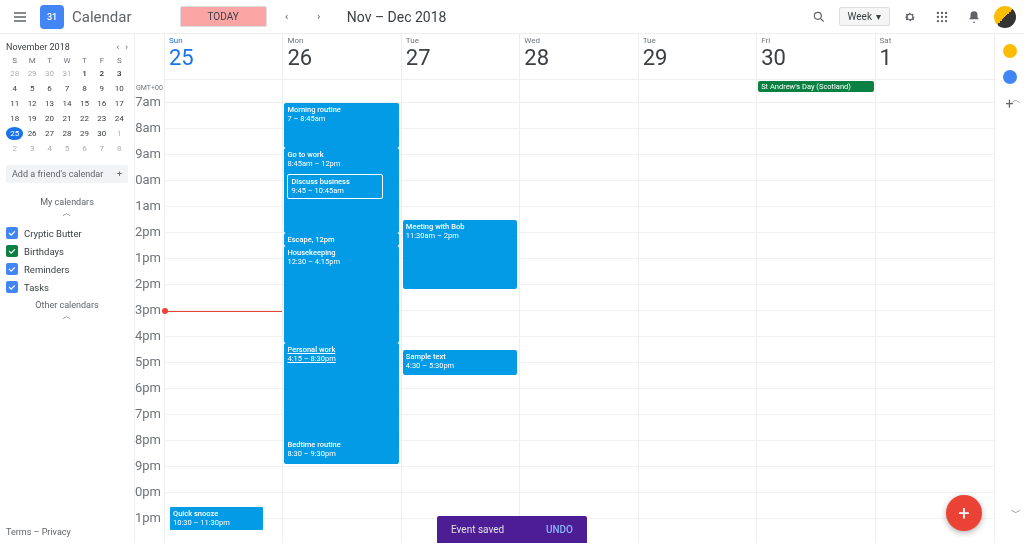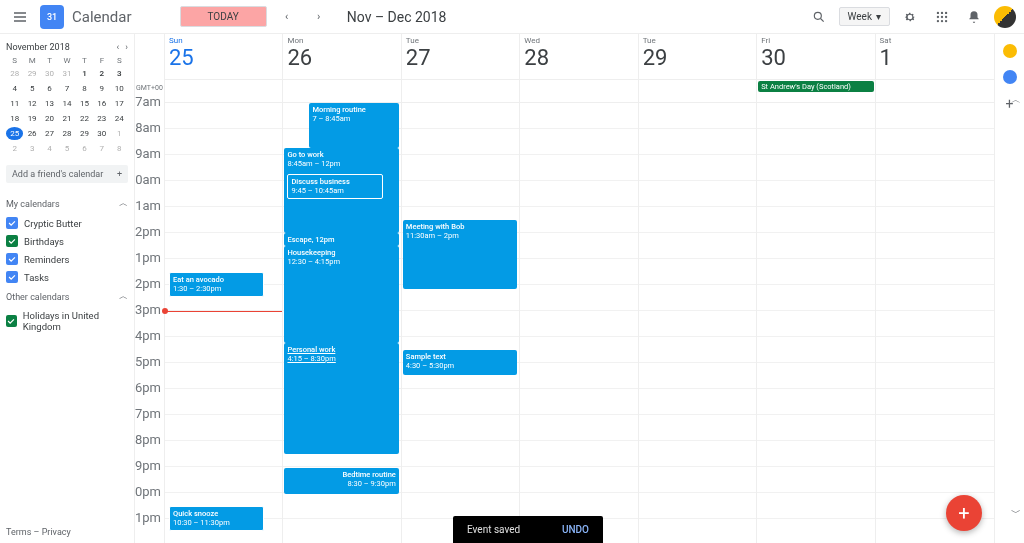--- a/index.html
+++ b/index.html
@@ -20,21 +20,21 @@
   .mini-hdr{display:flex;align-items:center;justify-content:space-between;padding:2px 0 4px;}
   .mini-title{font-size:9px;color:#3c4043;}
   .mini-nav{display:flex;gap:6px;color:#5f6368;}
   .mini-grid{display:grid;grid-template-columns:repeat(7,1fr);text-align:center;gap:2px 0;font-size:8px;}
   .mini-grid .dow{color:#70757a;}
   .mini-grid .d{padding:2px 0;color:#3c4043;}
   .mini-grid .d.dim{color:#b0b0b0;}
   .mini-grid .d.bold{font-weight:600;}
   .mini-grid .d.sel{background:#1a73e8;color:#fff;border-radius:50%;}
   .add-fr{display:flex;align-items:center;justify-content:space-between;background:#f1f3f4;border-radius:2px;padding:4px 6px;margin:10px 0;font-size:9px;color:#5f6368;}
-  .sect-title{display:flex;align-items:center;justify-content:space-between;padding:4px 0;font-size:9px;color:#5f6368;}
+  .sect-title{display:flex;align-items:center;justify-content:space-between;padding:4px 0;font-size:9px;color:#5f6368;flex-direction:column;}
   .cal-item{display:flex;align-items:center;gap:6px;padding:3px 0;font-size:9.5px;color:#3c4043;}
   .cbx{width:12px;height:12px;border-radius:2px;display:flex;align-items:center;justify-content:center;}
   .cbx svg{width:10px;height:10px;}
   .footer-links{margin-top:auto;padding:6px 0;font-size:9px;color:#5f6368;}
   
   .main{flex:1;display:flex;overflow:hidden;}
   .time-col{width:30px;border-right:1px solid #eee;}
   .time-col .tz{height:60px;display:flex;align-items:flex-end;justify-content:center;font-size:7px;color:#70757a;padding-bottom:2px;}
   .time-col .hr{height:26px;display:flex;align-items:flex-start;justify-content:flex-end;padding-right:3px;font-size:13px;color:#70757a;}
   .days{flex:1;display:grid;grid-template-columns:repeat(7,1fr);position:relative;}
@@ -58,21 +58,21 @@
   .rc-icon{width:14px;height:14px;border-radius:50%;}
   .rc-y{background:#fbbc04;}
   .rc-b{background:#4285f4;}
   .rc-plus{color:#5f6368;font-size:14px;}
   .scroll-arr{position:absolute;width:12px;height:12px;display:flex;align-items:center;justify-content:center;color:#5f6368;font-size:10px;}
   .sa-top{top:60px;right:-28px;}
   .sa-bot{bottom:24px;right:-28px;}
   
   .fab{position:fixed;right:42px;bottom:12px;width:36px;height:36px;border-radius:50%;background:#ea4335;color:#fff;display:flex;align-items:center;justify-content:center;font-size:20px;box-shadow:0 2px 6px rgba(0,0,0,0.3);}
   
-  .toast{position:fixed;left:50%;transform:translateX(-50%);bottom:0;background:#000000;color:#e0e0e0;font-size:10px;padding:8px 14px;display:flex;align-items:center;gap:30px;border-radius:2px 2px 0 0;min-width:150px;justify-content:space-between;margin-left:16px;}
+  .toast{position:fixed;left:50%;transform:translateX(-50%);bottom:0;background:#4c1d95;color:#e0e0e0;font-size:10px;padding:8px 14px;display:flex;align-items:center;gap:30px;border-radius:2px 2px 0 0;min-width:150px;justify-content:space-between;}
   .toast .undo{color:#8ab4f8;font-weight:500;}
 </style>
 </head>
 <body>
 
 <div class="hdr">
   <div class="menu-icon">
       <svg viewBox="0 0 24 24" width="16" height="16" fill="#5f6368">
         <path d="M3 6h18M3 12h18M3 18h18" stroke="#5f6368" stroke-width="2"></path>
       </svg>
@@ -220,30 +220,20 @@
               <polyline points="5 12 10 17 19 8"></polyline>
             </svg>
           </span>
           <span>Tasks</span>
         </div>
       </div>
     <div class="sect-title">
         <span>Other calendars</span>
         <span>︿</span>
       </div>
-    <div id="other-cals">
-        <div class="cal-item">
-          <span class="cbx" style="background:#0b8043">
-            <svg viewBox="0 0 24 24" fill="none" stroke="#fff" stroke-width="3">
-              <polyline points="5 12 10 17 19 8"></polyline>
-            </svg>
-          </span>
-          <span>Holidays in United Kingdom</span>
-        </div>
-      </div>
     <div class="footer-links">Terms – Privacy</div>
   </div>
 
   <div class="main">
     <div class="time-col">
       <div class="tz">GMT+00</div>
       <div id="hours">
           <div class="hr">7am</div>
           <div class="hr">8am</div>
           <div class="hr">9am</div>
@@ -283,24 +273,20 @@
             <div class="slot-line"></div>
             <div class="slot-line"></div>
             <div class="slot-line"></div>
             <div class="slot-line"></div>
             <div class="slot-line"></div>
             <div class="slot-line"></div>
             <div class="slot-line"></div>
             <div class="slot-line"></div>
             <div class="slot-line"></div>
             <div class="slot-line"></div>
-            <div class="ev nested" style="top: 169px; height: 25px;">
-              <div class="t">Eat an avocado</div>
-              <div>1:30 – 2:30pm</div>
-            </div>
             <div class="ev nested" style="top: 403px; height: 25px;">
               <div class="t">Quick snooze</div>
               <div>10:30 – 11:30pm</div>
             </div>
             <div class="now-line" style="top: 208px;"></div>
           </div>
         </div>
         <div class="day-col">
           <div class="day-hdr">
             <div class="dow-l">Mon</div>
@@ -318,21 +304,21 @@
             <div class="slot-line"></div>
             <div class="slot-line"></div>
             <div class="slot-line"></div>
             <div class="slot-line"></div>
             <div class="slot-line"></div>
             <div class="slot-line"></div>
             <div class="slot-line"></div>
             <div class="slot-line"></div>
             <div class="slot-line"></div>
             <div class="slot-line"></div>
-            <div class="ev" style="top: 0px; height: 45px; margin-left: 25px;">
+            <div class="ev" style="top: 0px; height: 45px;">
               <div class="t">Morning routine</div>
               <div>7 – 8:45am</div>
             </div>
             <div class="ev" style="top: 45px; height: 85px;">
               <div class="t">Go to work</div>
               <div>8:45am – 12pm</div>
             </div>
             <div class="ev nested" style="top: 71px; height: 25px;">
               <div class="t">Discuss business</div>
               <div>9:45 – 10:45am</div>
@@ -341,21 +327,21 @@
               <div class="t">Escape, 12pm</div>
             </div>
             <div class="ev" style="top: 143px; height: 97px;">
               <div class="t">Housekeeping</div>
               <div>12:30 – 4:15pm</div>
             </div>
             <div class="ev" style="top: 240px; height: 111px; text-decoration: underline;">
               <div class="t">Personal work</div>
               <div>4:15 – 8:30pm</div>
             </div>
-            <div class="ev" style="top: 365px; height: 26px; text-align: right;">
+            <div class="ev" style="top: 335px; height: 26px;">
               <div class="t">Bedtime routine</div>
               <div>8:30 – 9:30pm</div>
             </div>
           </div>
         </div>
         <div class="day-col">
           <div class="day-hdr">
             <div class="dow-l">Tue</div>
             <div class="dnum">27</div>
           </div>

